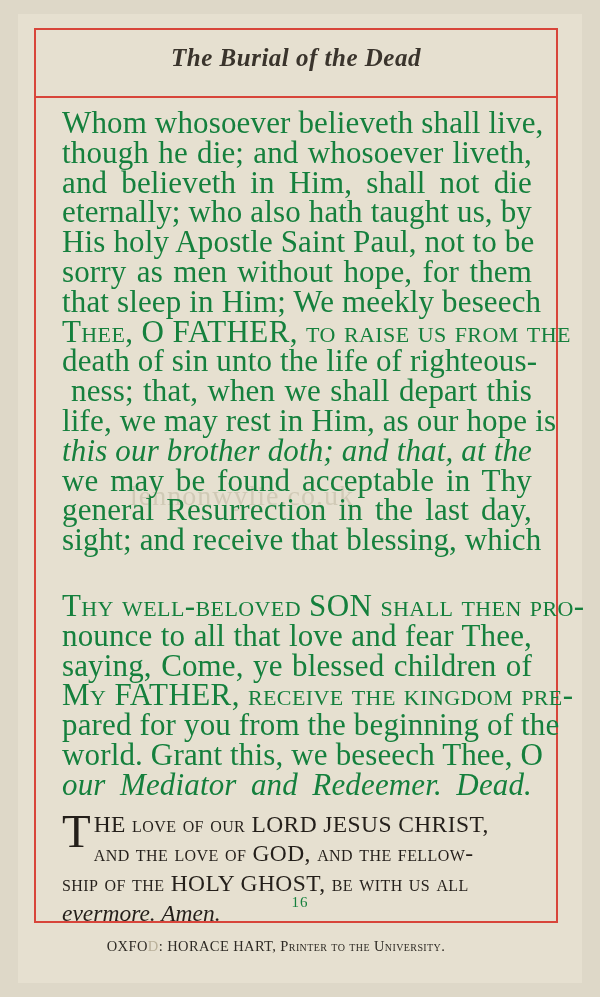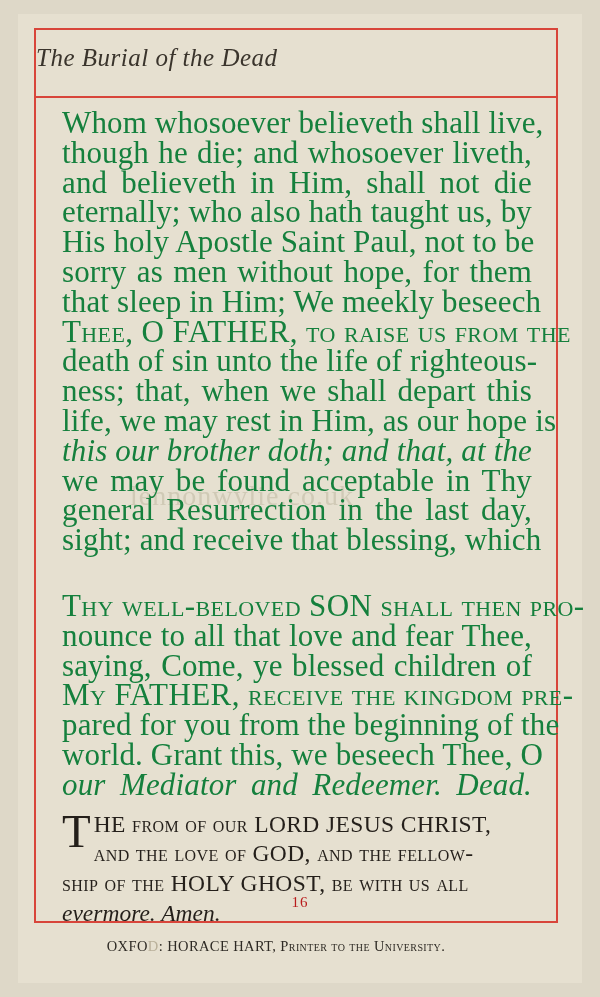--- a/index.html
+++ b/index.html
@@ -44,20 +44,22 @@
   }
 
   .header {
     position: absolute;
     left: 36px;
     top: 30px;
     width: 520px;
     height: 56px;
     display: flex;
     align-items: center;
+    justify-content: center;
+    font-weight: bold;
   }
   .header-title {
     font-family: "Liberation Serif", serif;
     font-style: italic;
     font-size: 25px;
     color: #3a342c;
     letter-spacing: 0.5px;
   }
   .header-rule {
     position: absolute;
@@ -116,21 +118,21 @@
   }
 
   .page-number {
     position: absolute;
     left: 0;
     top: 894px;
     width: 600px;
     text-align: center;
     font-family: "Liberation Serif", serif;
     font-size: 15px;
-    color: #b91c1c;
+    color: #15803d;
     letter-spacing: 1px;
   }
 
   .colophon {
     position: absolute;
     left: 0;
     top: 938px;
     width: 552px;
     text-align: center;
     font-family: "Liberation Serif", serif;
@@ -178,38 +180,38 @@
     <div class="para">
       <span style="display: block; white-space: nowrap;">Whom whosoever believeth shall live,</span>
       <span style="display: block; white-space: nowrap;">though he die; and whosoever liveth,</span>
       <span style="display: block; white-space: nowrap;">and believeth in Him, shall not die</span>
       <span style="display: block; white-space: nowrap;">eternally; who also hath taught us, by</span>
       <span style="display: block; white-space: nowrap;">His holy Apostle Saint Paul, not to be</span>
       <span style="display: block; white-space: nowrap;">sorry as men without hope, for them</span>
       <span style="display: block; white-space: nowrap;">that sleep in Him; We meekly beseech</span>
       <span class="sc" style="display: block; white-space: nowrap;">Thee, O FATHER, to raise us from the</span>
       <span style="display: block; white-space: nowrap;">death of sin unto the life of righteous-</span>
-      <span style="display: block; white-space: nowrap;">ness; that, when we shall depart this</span>
+      <span style="display: block; white-space: nowrap; margin-left: 9px;">ness; that, when we shall depart this</span>
       <span style="display: block; white-space: nowrap;">life, we may rest in Him, as our hope is</span>
       <span class="it" style="display: block; white-space: nowrap;">this our brother doth; and that, at the</span>
       <span style="display: block; white-space: nowrap;">we may be found acceptable in Thy</span>
       <span style="display: block; white-space: nowrap;">general Resurrection in the last day,</span>
       <span style="display: block; white-space: nowrap;">sight; and receive that blessing, which</span>
       <span class="sc" style="display: block; white-space: nowrap; margin-top: 36px;">Thy well-beloved SON shall then pro-</span>
       <span style="display: block; white-space: nowrap;">nounce to all that love and fear Thee,</span>
       <span style="display: block; white-space: nowrap;">saying, Come, ye blessed children of</span>
       <span class="sc" style="display: block; white-space: nowrap;">My FATHER, receive the kingdom pre-</span>
       <span style="display: block; white-space: nowrap;">pared for you from the beginning of the</span>
       <span style="display: block; white-space: nowrap;">world. Grant this, we beseech Thee, O</span>
       <span class="it" style="display: block; white-space: nowrap;">our Mediator and Redeemer. Dead.</span>
     </div>
 
     <div class="para2">
       <span class="dropcap">T</span>
-      <span class="sc" style="display: block; white-space: nowrap;">HE from of our LORD JESUS CHRIST,</span>
+      <span class="sc" style="display: block; white-space: nowrap;">HE love of our LORD JESUS CHRIST,</span>
       <span class="sc" style="display: block; white-space: nowrap;">and the love of GOD, and the fellow-</span>
       <span class="sc" style="display: block; white-space: nowrap;">ship of the HOLY GHOST, be with us all</span>
       <span class="it" style="display: block; white-space: nowrap;">evermore. Amen.</span>
     </div>
 
   </div>
 
   <div class="page-number">16</div>
 
   <div class="colophon">

